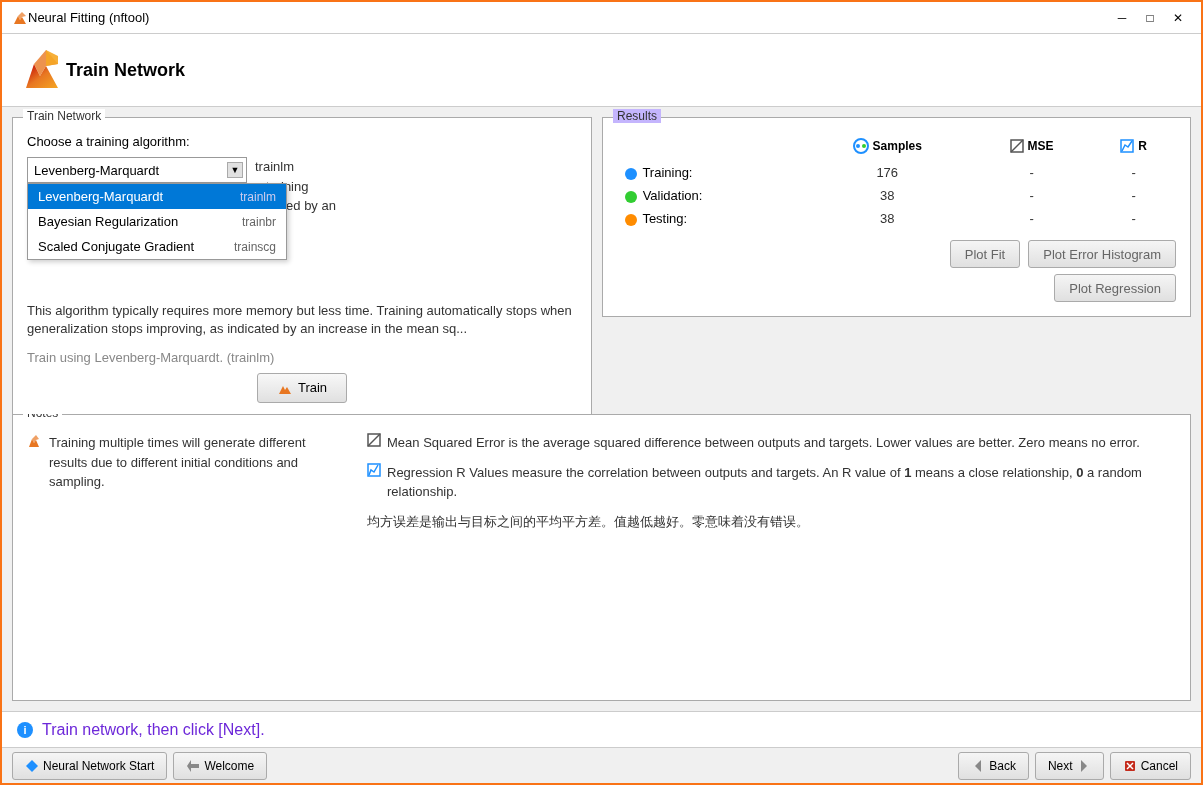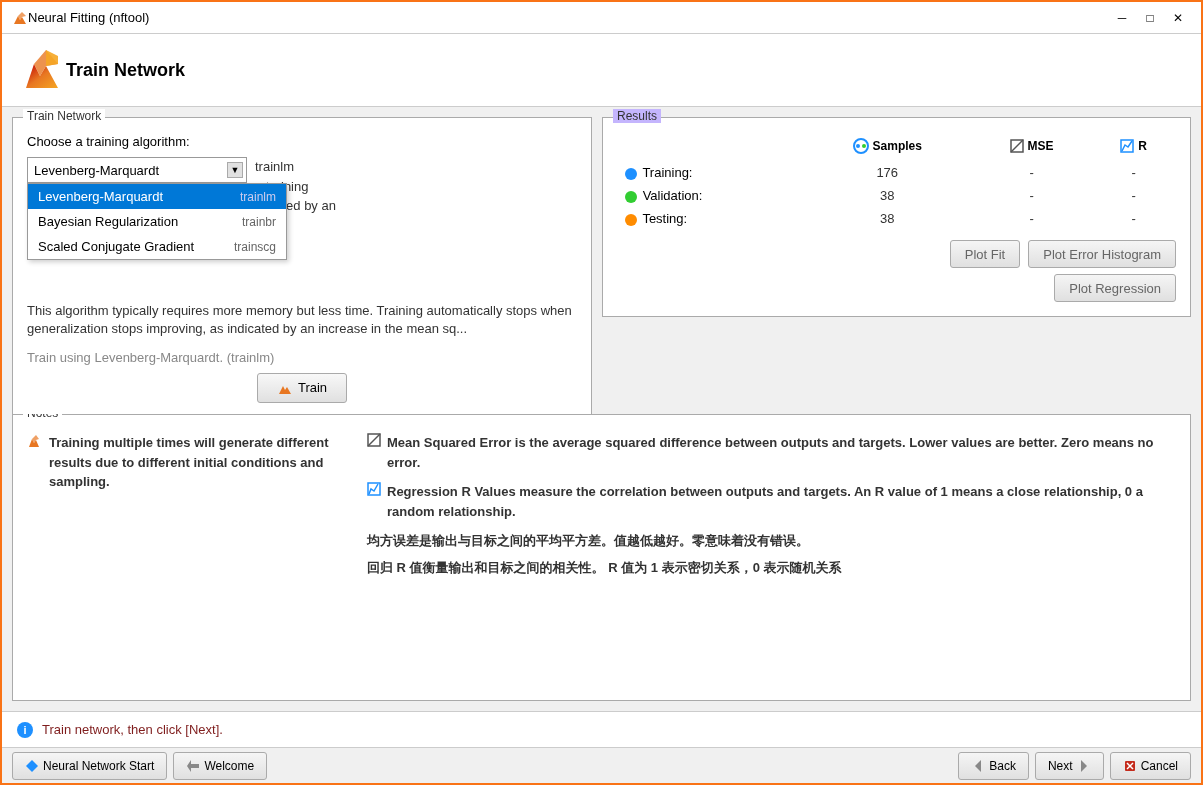--- a/index.html
+++ b/index.html
@@ -292,21 +292,20 @@
       background: #fff;
       padding: 0 4px;
       font-size: 12px;
       color: #333;
     }
 
     .notes-content {
       display: flex;
       gap: 20px;
       margin-top: 8px;
-      font-weight: bold;
     }
     .notes-left {
       flex: 0 0 320px;
     }
     .notes-right {
       flex: 1;
     }
 
     .note-item {
       display: flex;
@@ -345,22 +344,22 @@
       align-items: center;
       gap: 8px;
       min-height: 36px;
     }
     .info-icon {
       width: 18px;
       height: 18px;
       flex-shrink: 0;
     }
     .bottom-info-text {
-      font-size: 13px;
-      color: #7f1d1d;
+      font-size: 16px;
+      color: #6d28d9;
     }
 
     .bottom-nav-bar {
       background: #f0f0f0;
       border-top: 1px solid #ccc;
       padding: 4px 10px;
       display: flex;
       align-items: center;
       gap: 6px;
       height: 36px;
@@ -618,21 +617,20 @@
               <span>
                 <svg width="14" height="14" viewBox="0 0 14 14">
                   <rect x="1" y="1" width="12" height="12" fill="none" stroke="#1e90ff" stroke-width="1.5"></rect>
                   <polyline points="2,12 4,7 7,9 11,2" fill="none" stroke="#1e90ff" stroke-width="1.5"></polyline>
                 </svg>
               </span>
               <p>Regression R Values measure the correlation between outputs and targets. An R value of <strong>1</strong> means a close relationship, <strong>0</strong> a random relationship.</p>
             </div>
           </div>
           <p class="chinese-note">均方误差是输出与目标之间的平均平方差。值越低越好。零意味着没有错误。</p>
-          <p class="chinese-note">回归 R 值衡量输出和目标之间的相关性。 R 值为 1 表示密切关系，0 表示随机关系</p>
         </div>
       </div>
     </div>
   </div>
 
   <div class="bottom-info-bar">
     <svg class="info-icon" viewBox="0 0 18 18">
       <circle cx="9" cy="9" r="8" fill="#1e90ff"></circle>
       <text x="9" y="13" text-anchor="middle" fill="#fff" font-size="11" font-weight="bold">i</text>
     </svg>

